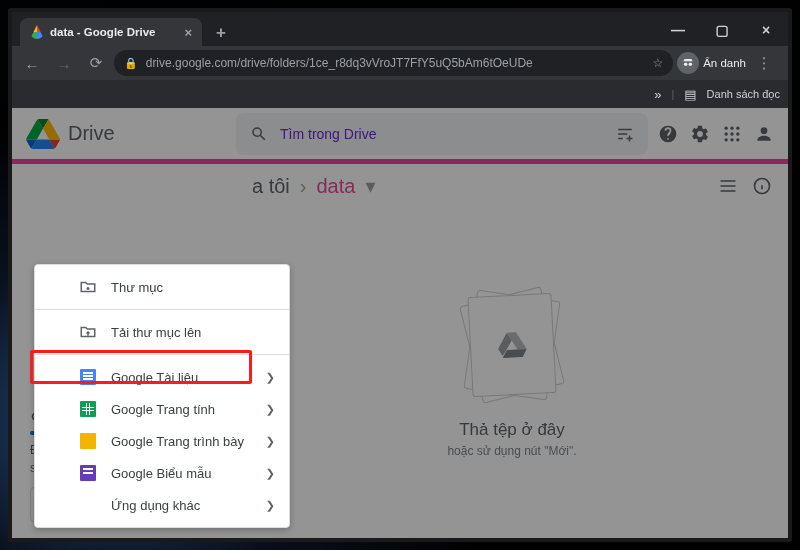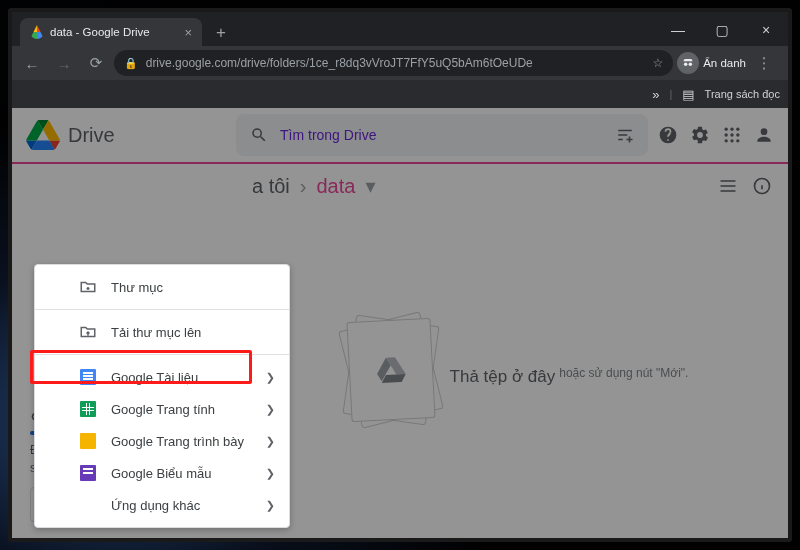--- a/index.html
+++ b/index.html
@@ -2,56 +2,56 @@
 <html><head>
 <meta charset="utf-8">
 <style>
   * { margin: 0; padding: 0; box-sizing: border-box; font-family: Arial, Roboto, sans-serif; }
   body { width: 800px; height: 550px; background: #000; overflow: hidden; position: relative; }
   .wallpaper { position:absolute; inset:0; background: radial-gradient(ellipse 400px 300px at 120px 420px, rgba(60,120,200,.55), rgba(10,20,40,.4) 55%, rgba(0,0,0,.9)), linear-gradient(135deg,#0a0f1a 0%,#06080d 100%); }
   .frame { position:absolute; inset:8px; border:4px solid #1a1a1a; border-radius:3px; }
 
   
   .chrome { position:absolute; top:12px; left:12px; right:12px; bottom:12px; background:#202124; color:#e8eaed; display:flex; flex-direction:column; }
-  .tabbar { height:34px; display:flex; align-items:flex-end; background:#202124; padding-left:8px; }
+  .tabbar { height:34px; display:flex; align-items:flex-end; background:#202124; padding-left:8px;font-weight:bold; }
   .tab { height:28px; background:#35363a; border-radius:8px 8px 0 0; display:flex; align-items:center; padding:0 10px; font-size:11.5px; gap:6px; width:182px; color:#e8eaed; }
   .tab .fav { width:14px; height:14px; border-radius:50%; background:conic-gradient(#ea4335 0 90deg,#4285f4 0 180deg,#34a853 0 270deg,#fbbc04 0); clip-path: polygon(50% 0,100% 100%,0 100%); }
   .tab .x { margin-left:auto; font-size:13px; color:#9aa0a6; }
   .newtab { width:26px; height:26px; display:flex; align-items:center; justify-content:center; color:#9aa0a6; font-size:17px; margin-left:6px; }
   .winctrl { margin-left:auto; display:flex; }
   .winctrl div { width:44px; height:32px; display:flex; align-items:center; justify-content:center; color:#cfcfcf; font-size:14px; }
 
   .addrbar { height:34px; background:#35363a; display:flex; align-items:center; padding:0 6px; gap:4px; }
   .addrbar .ib { width:28px; height:28px; display:flex; align-items:center; justify-content:center; color:#9aa0a6; font-size:15px; border-radius:50%; }
   .omnibox { flex:1; height:26px; background:#202124; border-radius:13px; display:flex; align-items:center; padding:0 10px; color:#9aa0a6; font-size:12px; gap:8px; }
   .omnibox .lock { font-size:11px; }
   .addr-right { display:flex; align-items:center; gap:4px; padding-right:4px; }
   .avatar { width:22px; height:22px; border-radius:50%; background:#5f6368; display:flex; align-items:center; justify-content:center; font-size:12px; }
 
   .bookmarks { height:28px; background:#2a2b2e; display:flex; align-items:center; justify-content:flex-end; padding:0 8px; gap:10px; color:#cfd2d6; font-size:11px; }
   .bookmarks .icon { font-size:13px; }
 
   
   .drive { flex:1; background:#fff; position:relative; overflow:hidden; }
-  .drive-header { height:56px; display:flex; align-items:center; padding:0 14px 0 14px; border-bottom:2px solid #ec4899; gap:10px; }
+  .drive-header { height:56px; display:flex; align-items:center; padding:0 14px 0 14px; border-bottom:5px solid #ec4899; gap:10px; }
   .drive-logo { display:flex; align-items:center; gap:8px; width:200px; }
   .drive-name { font-size:20px; color:#5f6368; }
   .searchbox { flex:1; height:42px; background:#f1f3f4; border-radius:8px; display:flex; align-items:center; padding:0 14px; color:#6d28d9; font-size:14px; gap:12px; max-width:460px; }
   .searchbox .tune { margin-left:auto; }
   .hdr-icons { margin-left:auto; display:flex; gap:12px; align-items:center; color:#5f6368; }
   .hdr-icons svg, .hdr-icons .ic { width:20px; height:20px; }
 
   .drive-body { display:flex; height:calc(100% - 56px); }
   .sidebar { width:224px; display:flex; flex-direction:column; padding:10px 0; }
   .main { flex:1; display:flex; flex-direction:column; }
   .toolbar { height:44px; display:flex; align-items:center; padding:0 16px; color:#5f6368; font-size:20px; }
   .crumb { display:flex; align-items:center; gap:10px; }
   .crumb .sep { color:#9aa0a6; }
   .toolbar .right { margin-left:auto; display:flex; gap:14px; color:#5f6368; }
-  .dropzone { flex:1; display:flex; align-items:center; justify-content:center; color:#5f6368; gap:4px; }
+  .dropzone { flex:1; display:flex; flex-direction:column; align-items:center; justify-content:center; color:#5f6368; gap:4px; }
   .dropzone .tilt { position:relative; width:110px; height:120px; }
   .sheet { position:absolute; width:84px; height:100px; background:#fff; border:1px solid #d0d0d0; border-radius:3px; left:13px; top:7px; }
   .sheet.s1 { transform:rotate(-14deg); }
   .sheet.s2 { transform:rotate(8deg); }
   .sheet.s3 { transform:rotate(-3deg); display:flex; align-items:center; justify-content:center; }
   .drop-title { font-size:17px; color:#5f6368; margin-top:8px; }
   .drop-sub { font-size:12px; color:#80868b; }
 
   .storage { margin-top:auto; padding:14px 18px 6px; color:#5f6368; font-size:12px; line-height:1.5; }
   .storage .row1 { display:flex; align-items:center; gap:10px; margin-bottom:6px; font-size:13px; }
@@ -120,21 +120,21 @@
       </div>
       <span style="font-size:11.5px;color:#e8eaed">Ẩn danh</span>
       <div class="ib">⋮</div>
     </div>
   </div>
 
   <div class="bookmarks">
     <span class="icon">»</span>
     <span style="color:#5f6368">|</span>
     <span class="icon">▤</span>
-    <span>Trang sách đọc</span>
+    <span>Danh sách đọc</span>
   </div>
 
   <div class="drive">
     <div class="drive-header">
       <div class="drive-logo">
         <svg width="34" height="30" viewBox="0 0 87 78">
             <path fill="#0066DA" d="M6.6 66.85l3.85 6.65c.8 1.4 1.95 2.5 3.3 3.3L27.5 53H0c0 1.55.4 3.1 1.2 4.5z"></path>
             <path fill="#00AC47" d="M43.65 25L29.9 1.2c-1.35.8-2.5 1.9-3.3 3.3L1.2 48.5C.4 49.9 0 51.45 0 53h27.5z"></path>
             <path fill="#EA4335" d="M73.55 76.8c1.35-.8 2.5-1.9 3.3-3.3l1.6-2.75 7.65-13.25c.8-1.4 1.2-2.95 1.2-4.5H59.8l5.85 11.5z"></path>
             <path fill="#00832D" d="M43.65 25L57.4 1.2C56.05.4 54.5 0 52.95 0H34.35c-1.55 0-3.1.45-4.45 1.2z"></path>

